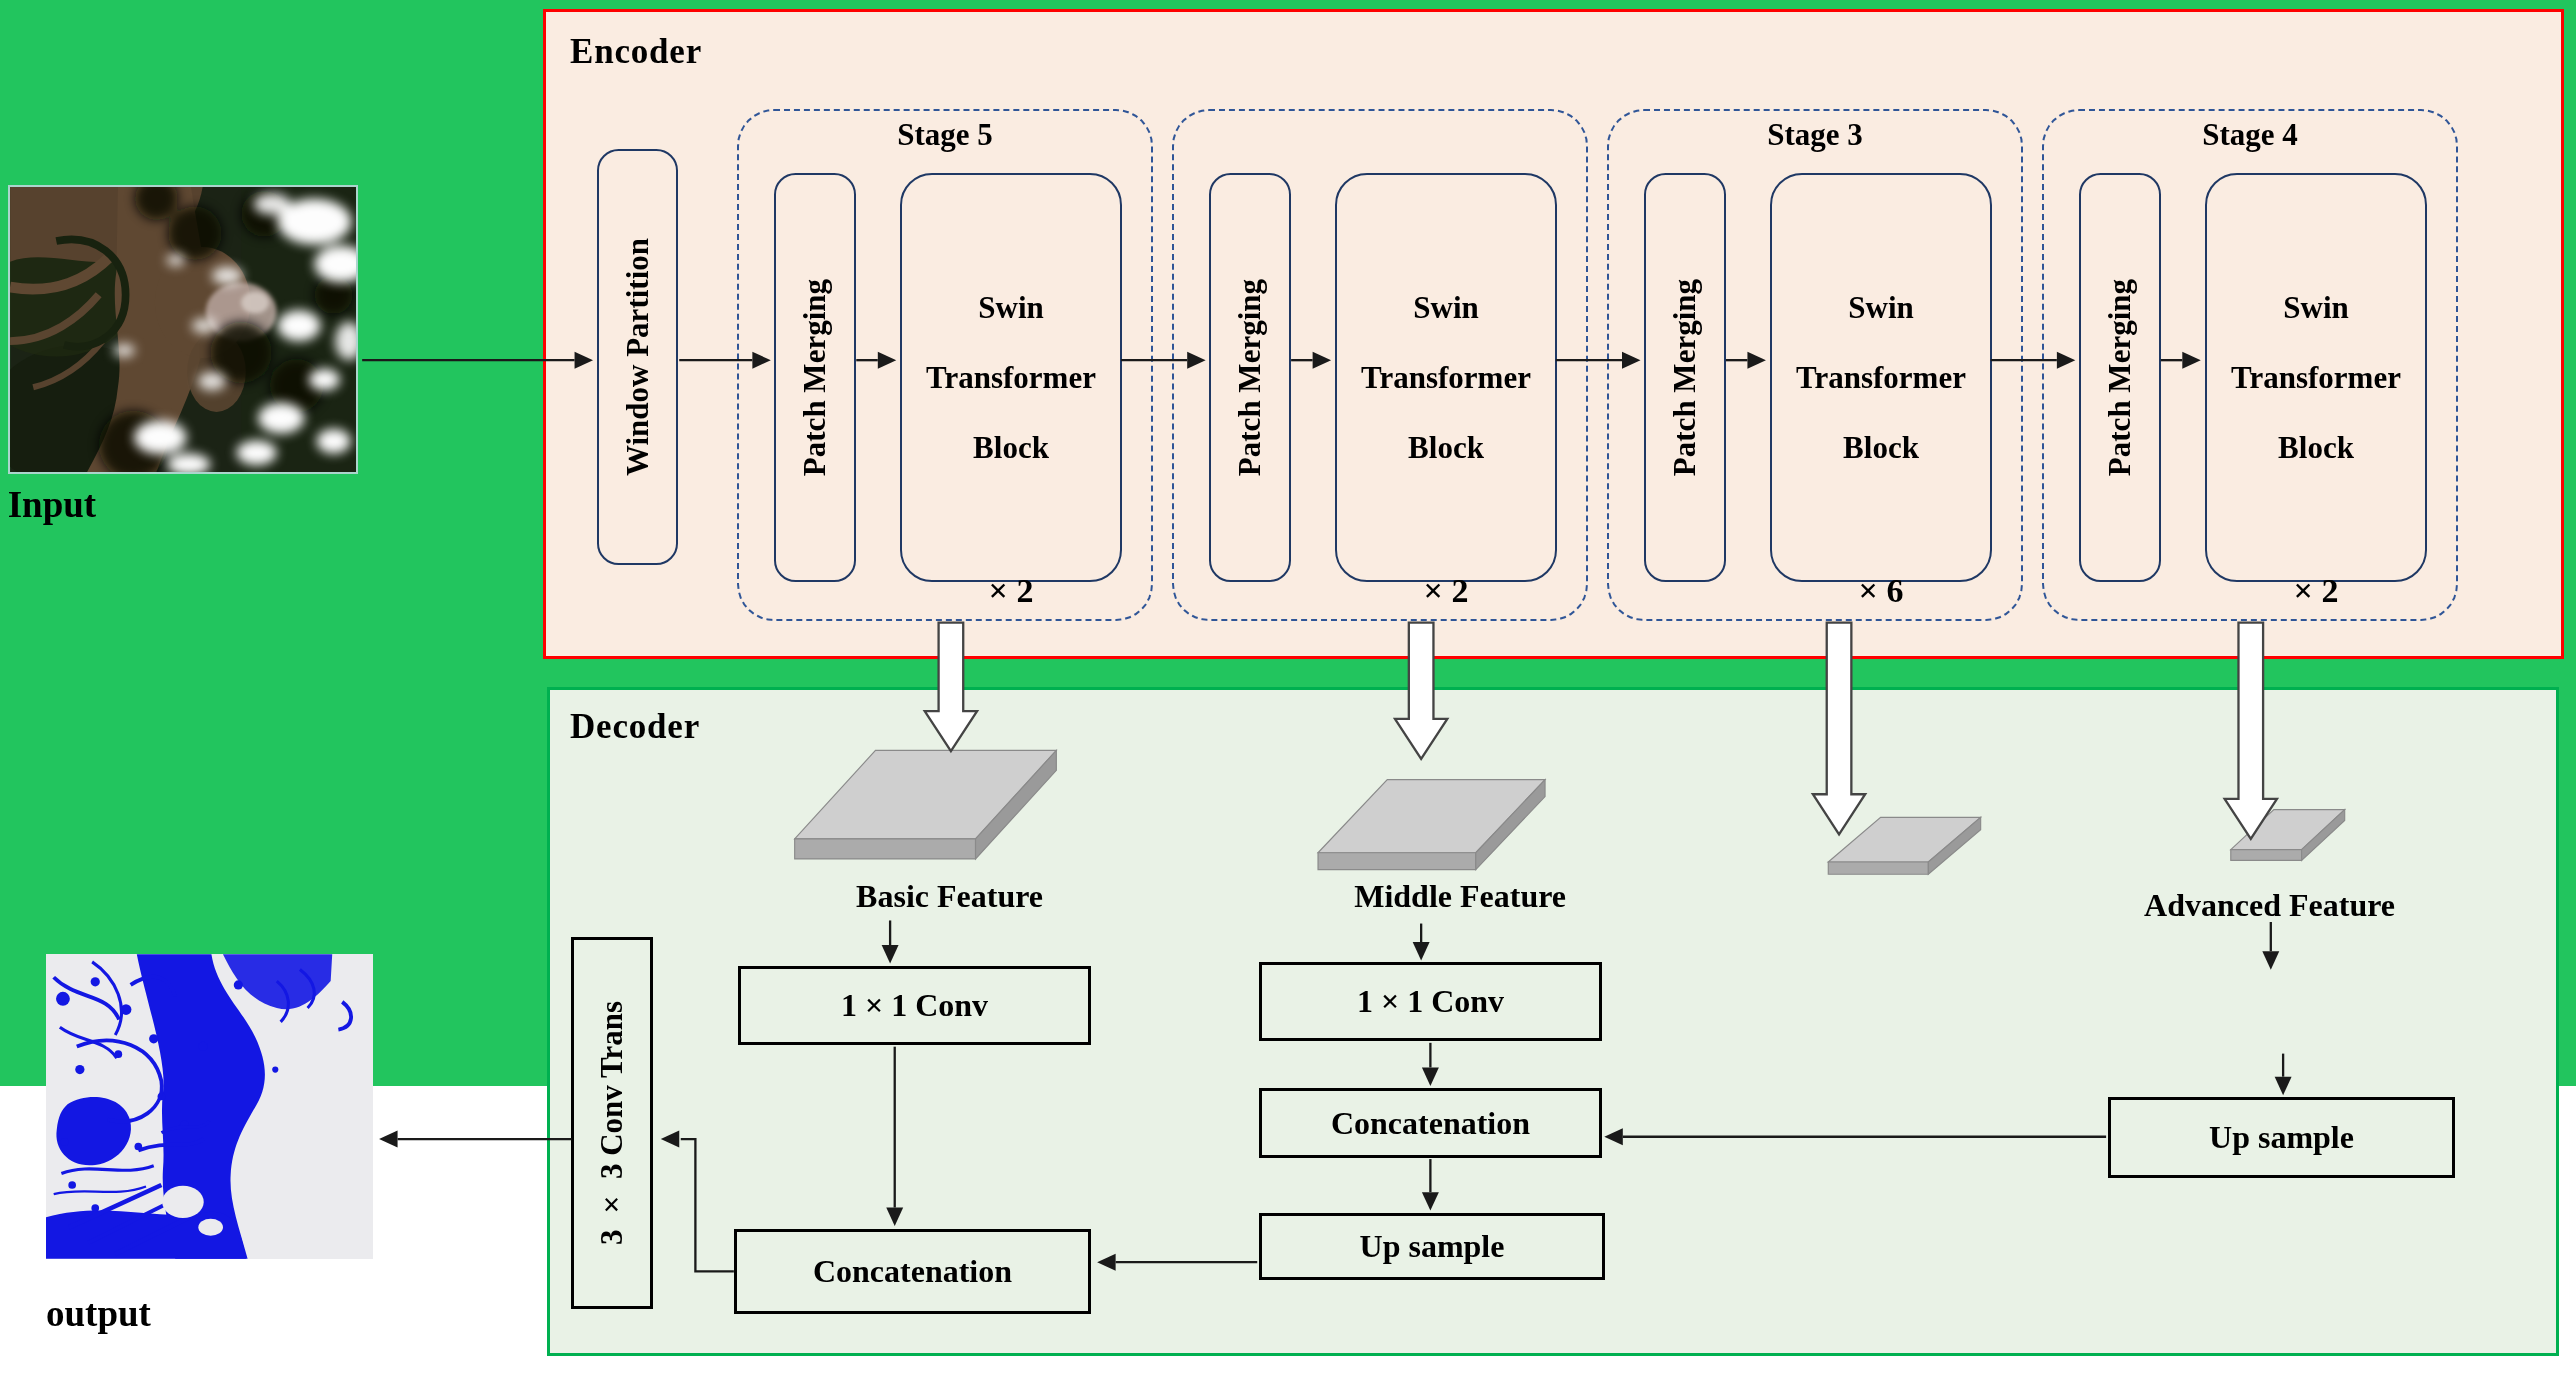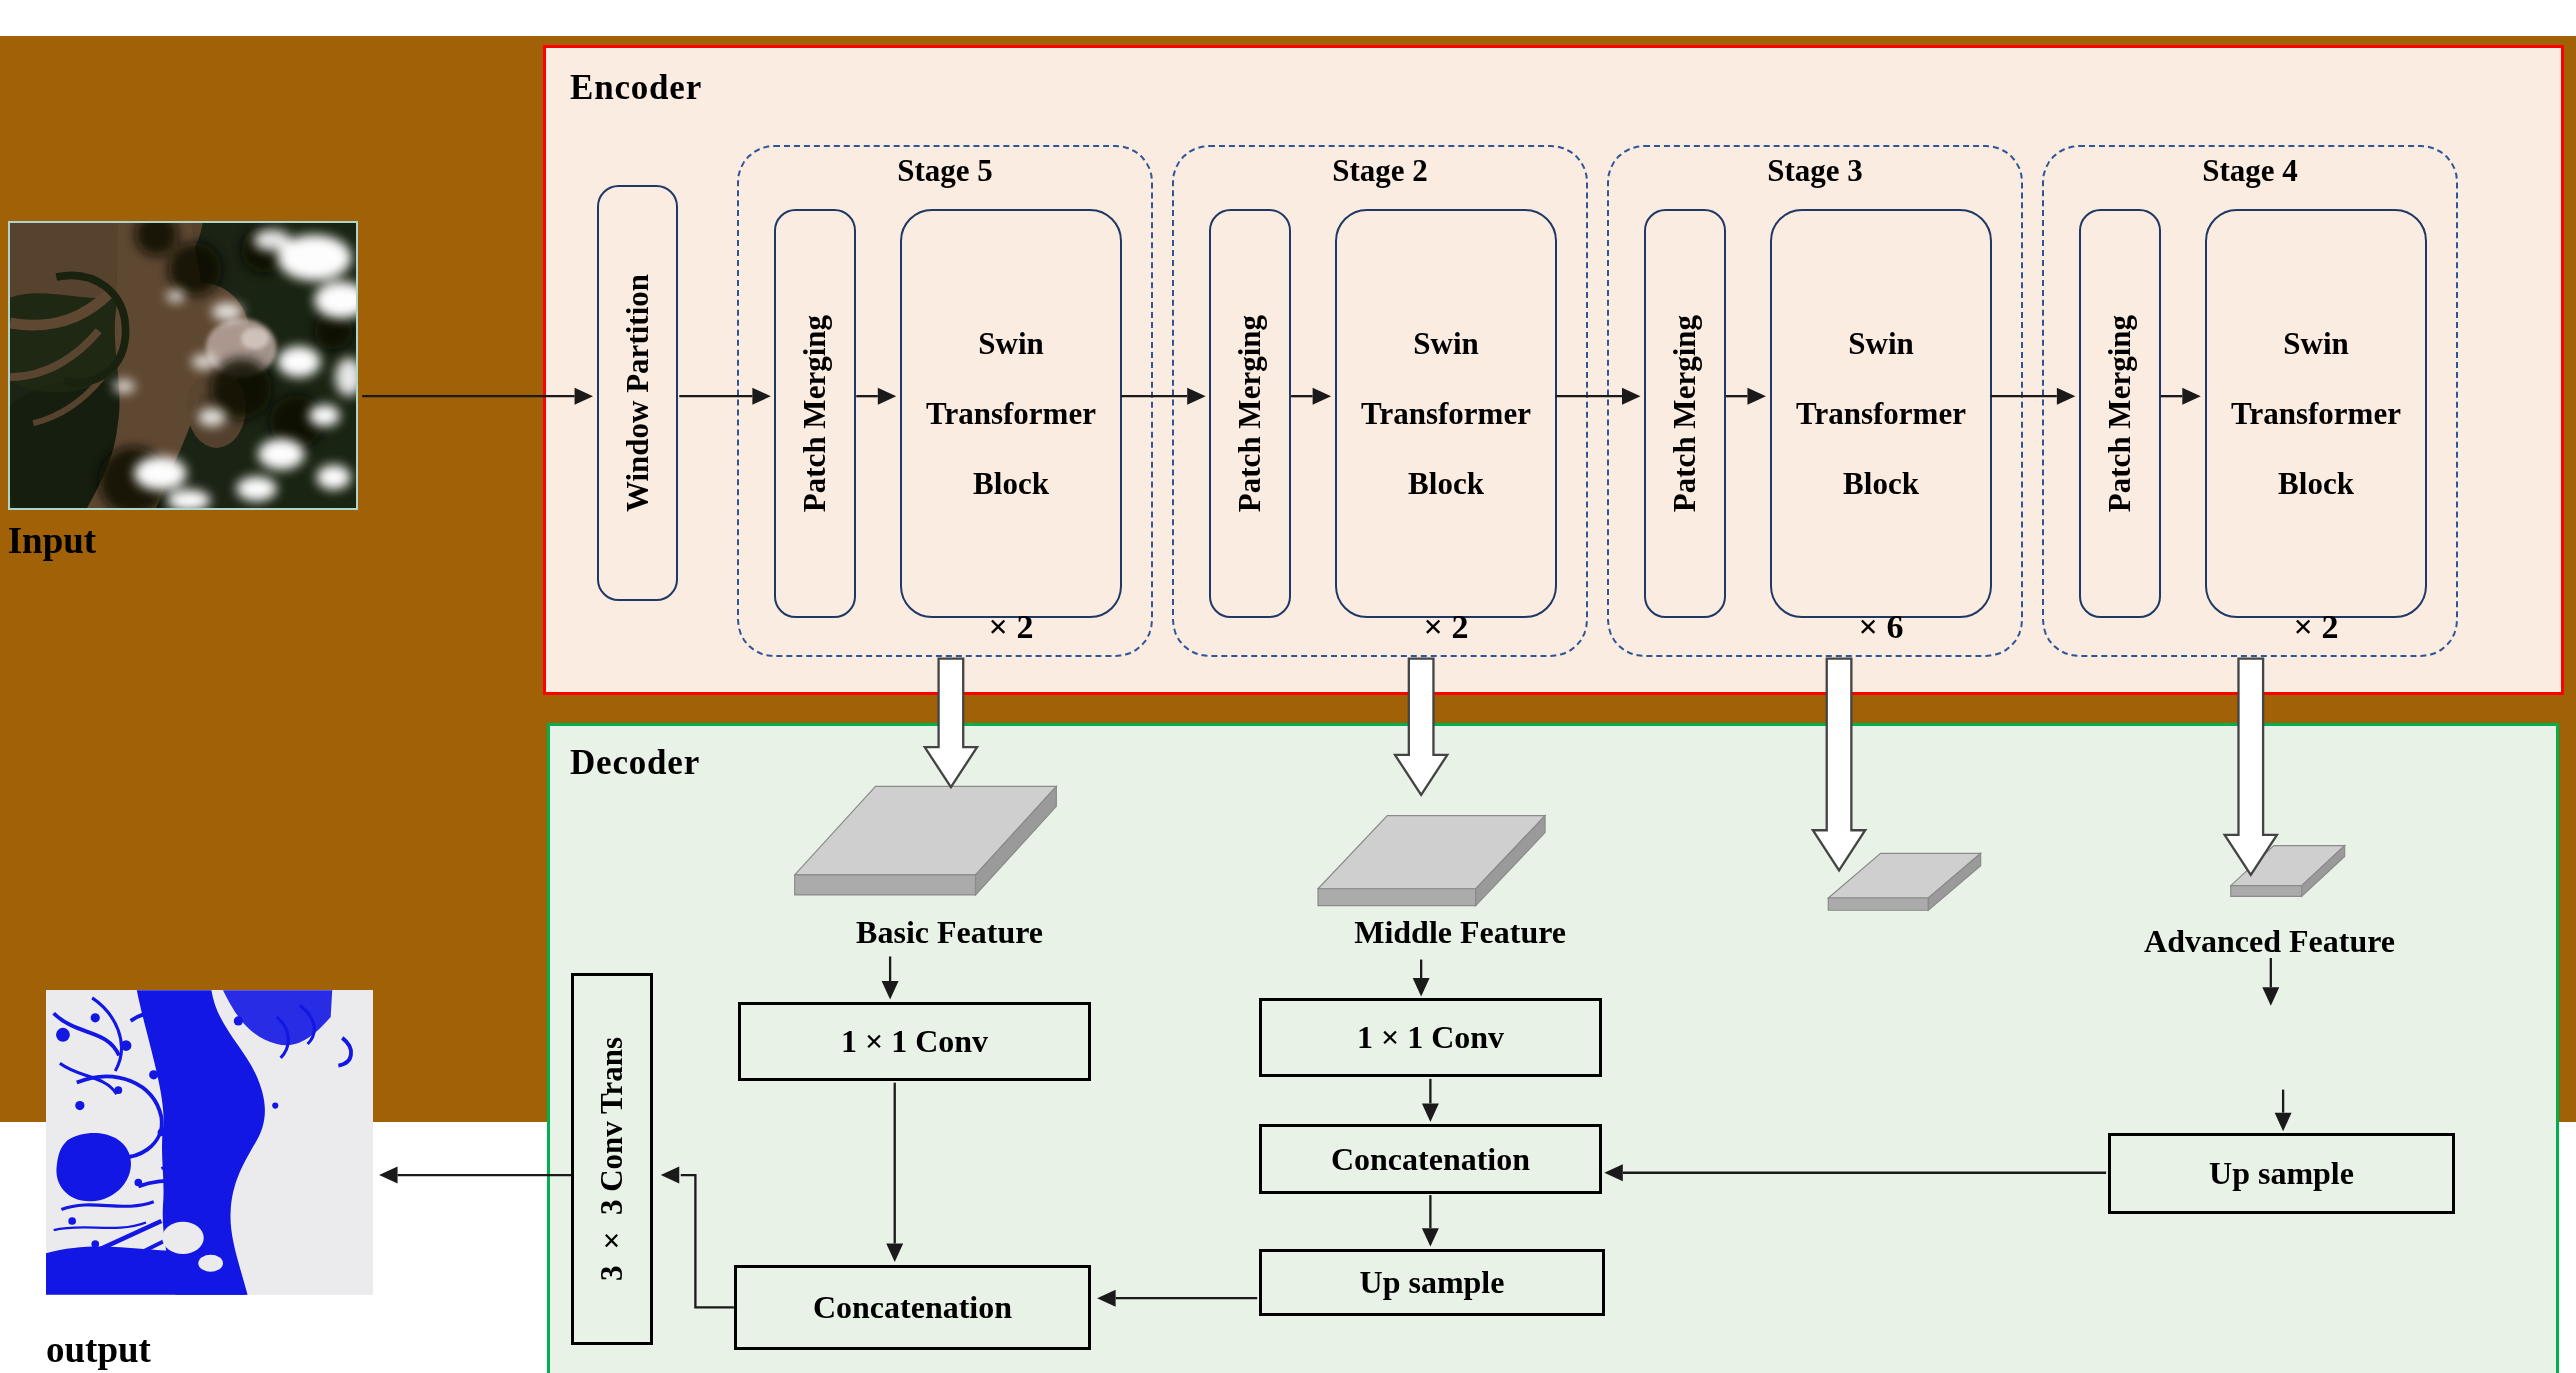--- a/index.html
+++ b/index.html
@@ -1,18 +1,18 @@
 <!DOCTYPE html>
 <html style="font-size:12.3px"><head>
 <meta charset="utf-8">
 <style>
   html,body{margin:0;padding:0;background:#ffffff;}
   body{width:2576px;height:1373px;overflow:hidden;}
-  .canvas{position:relative;width:2576px;height:1086px;background:#a16207;
-          font-family:"Liberation Serif","DejaVu Serif",serif;font-weight:bold;color:#000;margin-top:36px;}
+  .canvas{position:relative;width:2576px;height:1086px;background:#22c55e;
+          font-family:"Liberation Serif","DejaVu Serif",serif;font-weight:bold;color:#000;}
   .abs{position:absolute;box-sizing:border-box;}
   
   .enc-box{left:543px;top:9.2px;width:2021px;height:650px;background:#faece1;border:3.1px solid #fe0000;}
   .dec-box{left:547px;top:687px;width:2012px;height:669px;background:#e9f2e6;border:3.1px solid #00b050;}
   .region-title{font-size:35px;letter-spacing:0.8px;}
   
   .stage{top:109px;width:416px;height:512px;border:2.3px dashed #2f5597;border-radius:37px;}
   .stage-label{position:absolute;left:0;right:0;top:6.2px;text-align:center;font-size:31px;}
   .navy{border:2.3px solid #1f3864;border-radius:21.6px;background:transparent;
         display:flex;align-items:center;justify-content:center;}
@@ -51,21 +51,20 @@
     </div>
     <div class="abs navy swin">
       <span>Swin</span>
       <span>Transformer</span>
       <span>Block</span>
     </div>
     <div class="mult">× 2</div>
   </div>
 
   <div class="abs stage" style="left:1172px;">
-    <div class="stage-label">Stage 2</div>
     <div class="abs navy pm">
       <span class="vtext">Patch Merging</span>
     </div>
     <div class="abs navy swin">
       <span>Swin</span>
       <span>Transformer</span>
       <span>Block</span>
     </div>
     <div class="mult">× 2</div>
   </div>

